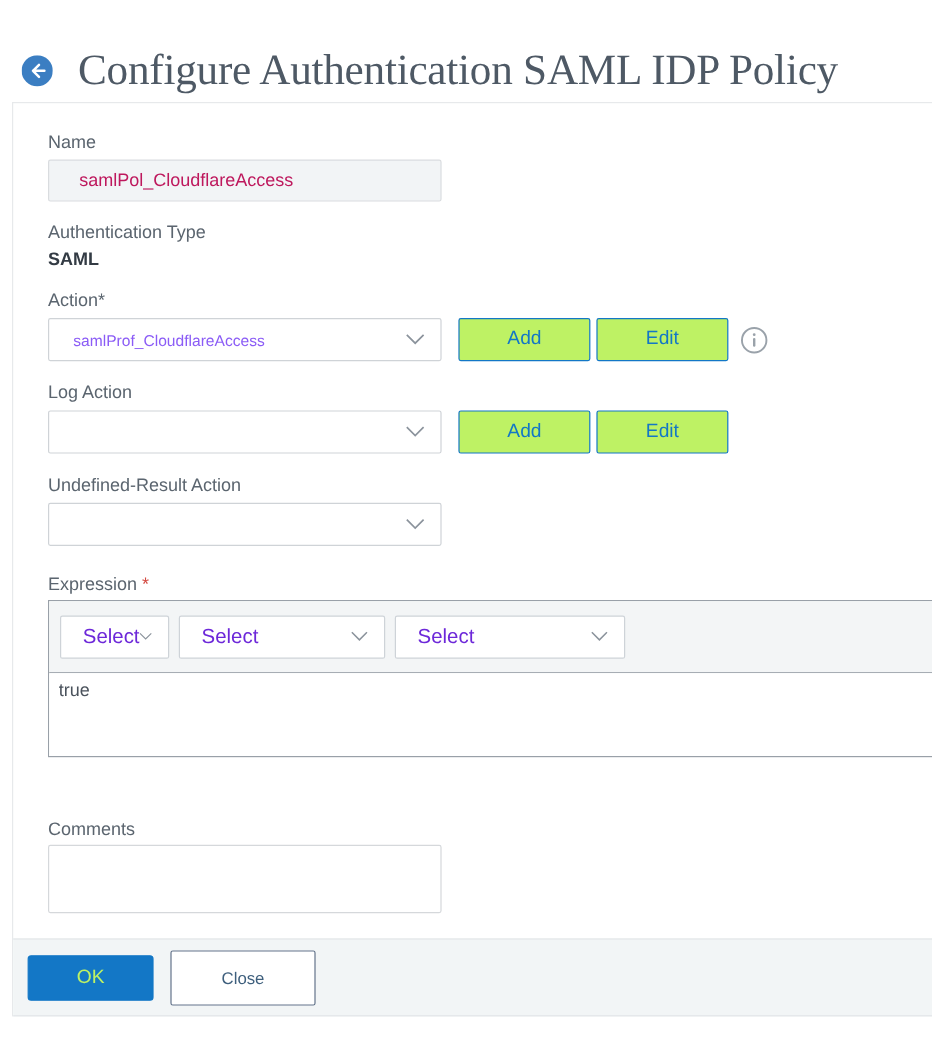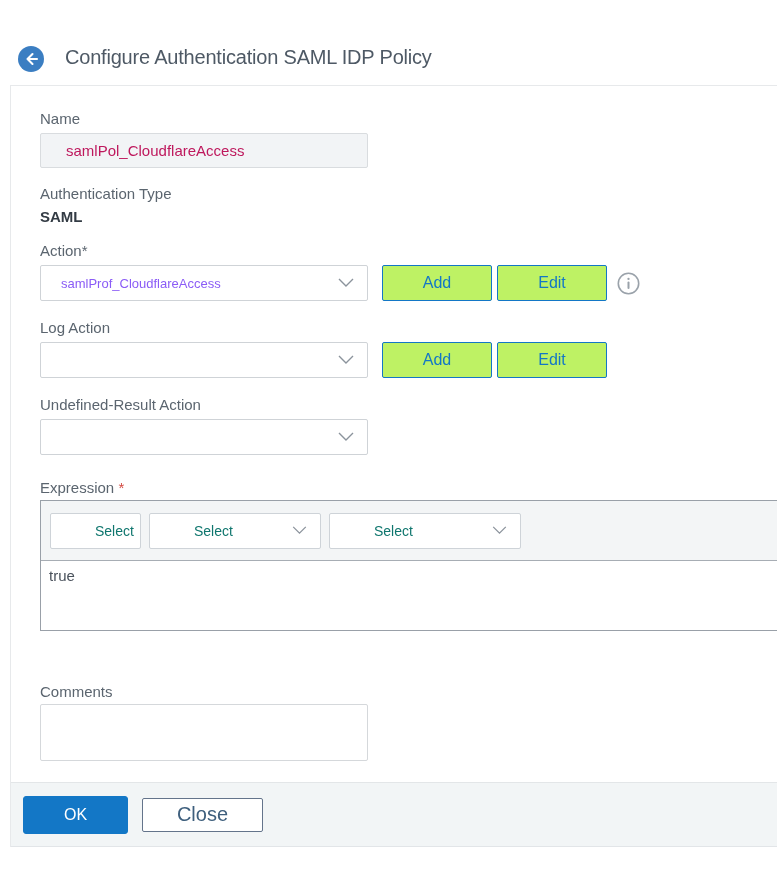--- a/index.html
+++ b/index.html
@@ -16,26 +16,27 @@
     padding: 30px 0 0 18px;
     height: 85px;
   }
   .back-btn {
     width: 26px; height: 26px;
     flex: 0 0 26px;
     cursor: pointer;
     margin-top: 2px;
   }
   .page-title {
-    font-size: 20px;
+    font-size: 36px;
     font-weight: 400;
     color: #4e5965;
     margin-left: 21px;
     letter-spacing: -0.2px;
     white-space: nowrap;
+    font-family: Liberation Serif, serif;
   }
   
   .panel {
     margin-left: 10px;
     width: 790px;            
     border-top: 1px solid #e7e9eb;
     border-left: 1px solid #e7e9eb;
   }
   .panel-body { padding: 23px 0 0 29px; }
 
@@ -124,21 +125,21 @@
     height: 36px;
     background: #ffffff;
     border: 1px solid #ced3d8;
     border-radius: 2px;
     display: flex;
     align-items: center;
     justify-content: space-between;
     padding: 0 13px 0 18px;
     cursor: pointer;
   }
-  .expr-select .combo-value { font-size: 14px; color: #0f766e; margin-left: 26px; }
+  .expr-select .combo-value { font-size: 17px; color: #6d28d9; }
   .w-90  { width: 91px; }
   .w-172 { width: 172px; }
   .w-192 { width: 192px; }
   .expr-textarea {
     display: block;
     width: 743px; height: 69px;
     border: none;
     outline: none;
     resize: none;
     font-family: "Liberation Sans", sans-serif;
@@ -169,33 +170,33 @@
     border-bottom: 1px solid #e2e5e8;
     display: flex;
     align-items: center;
     padding-left: 12px;
   }
   .btn-primary {
     width: 105px; height: 38px;
     background: #1377c6;
     border: 1px solid #1377c6;
     border-radius: 3px;
-    color: #ffffff;
+    color: #bef264;
     font-size: 16px;
     font-family: "Liberation Sans", sans-serif;
     cursor: pointer;
   }
   .btn-secondary {
-    width: 121px; height: 34px;
+    width: 121px; height: 46px;
     margin-left: 14px;
     background: #ffffff;
     border: 1px solid #64748b;
     border-radius: 2px;
     color: #3e5f7d;
-    font-size: 20px;
+    font-size: 14px;
     font-family: "Liberation Sans", sans-serif;
     cursor: pointer;
   }
 </style>
 </head>
 <body>
 
 <div class="header">
   <span class="back-btn">
     <svg viewBox="0 0 26 26" width="26" height="26">

